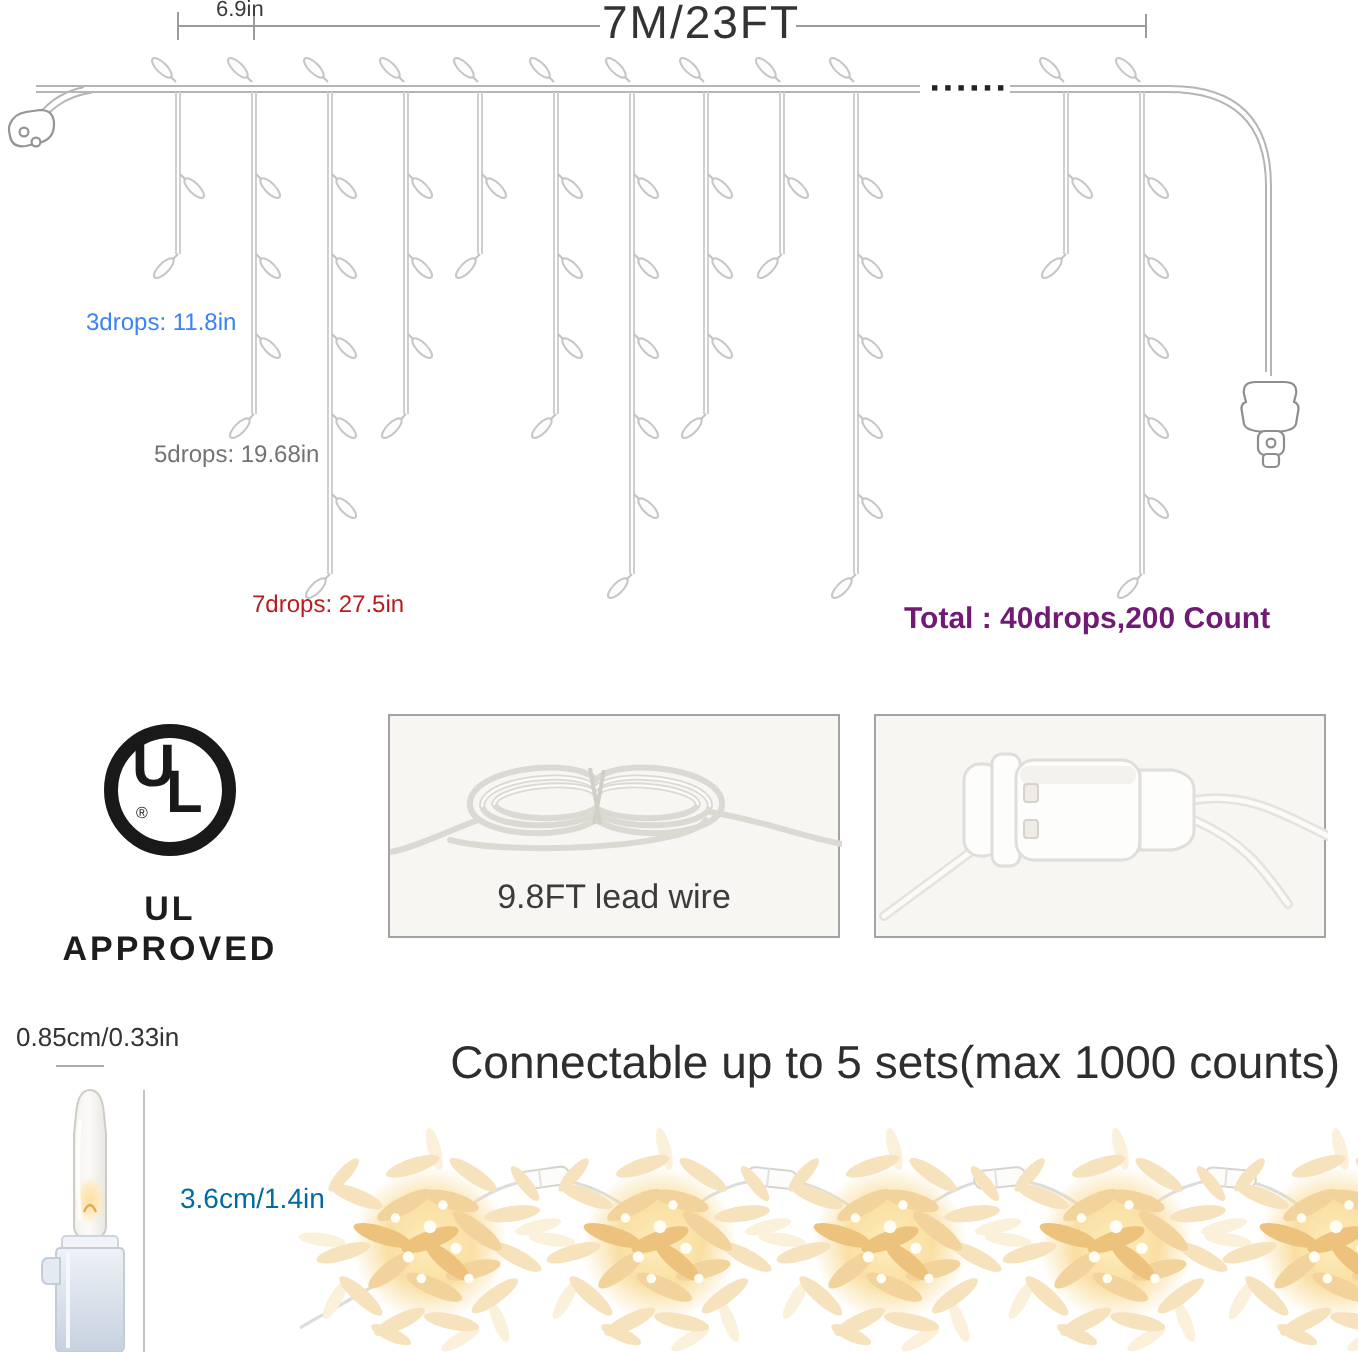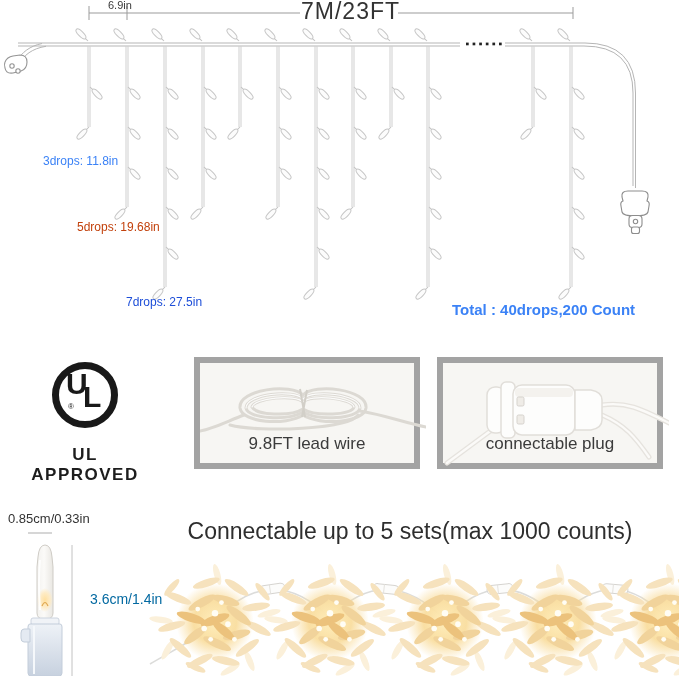--- a/index.html
+++ b/index.html
@@ -4,47 +4,47 @@
 <style>
   html,body { margin:0; padding:0; background:#fff; }
   #canvas {
     position:relative; width:679px; height:676px; background:#fff;
     overflow:hidden; font-family:"Liberation Sans", sans-serif; color:#2f2f2f;
   }
   .lbl { position:absolute; white-space:nowrap; }
   #length-label   { left:301px; top:-2px;  font-size:23px; letter-spacing:1px; color:#333; }
   #spacing-label  { left:108px;  top:-1px;  font-size:11px; color:#3a3a3a; }
   #note-3drops    { left:43px;  top:154px; font-size:12px; color:#3b82f6; }
-  #note-5drops    { left:77px;  top:220px; font-size:12px; color:#c2410c; }
-  #note-7drops    { left:126px; top:295px; font-size:12px; color:#1d4ed8; }
-  #total-label    { left:452px; top:301px; font-size:15px; font-weight:600; color:#3b82f6; }
+  #note-5drops    { left:77px;  top:220px; font-size:12px; color:#737373; }
+  #note-7drops    { left:126px; top:295px; font-size:12px; color:#b91c1c; }
+  #total-label    { left:452px; top:301px; font-size:15px; font-weight:600; color:#701a75; }
 
   svg.layer { position:absolute; left:0; top:0; }
 
   
   #ul-block { position:absolute; left:20px; top:362px; width:130px; text-align:center; }
   #ul-logo  { position:relative; width:52px; height:52px; margin:0 auto;
               border:7px solid #191919; border-radius:50%; }
   #ul-logo .u { position:absolute; left:7px;  top:0px;  font-size:30px; font-weight:800; color:#191919; line-height:1; }
   #ul-logo .l { position:absolute; left:24px; top:13px; font-size:30px; font-weight:800; color:#191919; line-height:1; }
   #ul-logo .r { position:absolute; left:9px;  top:33px; font-size:8px;  color:#191919; }
   #ul-approved { margin-top:17px; font-size:17px; font-weight:700; letter-spacing:1.5px; color:#1d1d1d; }
 
   
   .feature-box { position:absolute; top:357px; width:226px; height:112px;
-                 background:#f7f6f3; border:6px solid #a3a3a3; box-sizing:border-box; }
+                 background:#f7f6f3; border:1px solid #a3a3a3; box-sizing:border-box; }
   #box-lead-wire { left:194px; }
   #box-plug      { left:437px; }
   .feature-caption { position:absolute; left:0; right:0; bottom:9px; text-align:center;
                      font-size:17px; color:#3b3b3b; }
 
   
   #bulb-dia-label  { left:8px;  top:511px; font-size:13px; color:#333; }
   #bulb-len-label  { left:90px; top:591px; font-size:14px; color:#0369a1; }
-  #connect-heading { left:150px; top:518px; width:520px; text-align:center;
+  #connect-heading { left:150px; top:518px; width:520px; text-align:right;
                      font-size:23px; color:#2e2e2e; }
 </style>
 </head>
 <body>
 
 <div id="canvas">
 
   <svg class="layer" width="679" height="340" viewBox="0 0 679 340">
     <defs>
       <g id="bulb">
@@ -229,21 +229,20 @@
       <g fill="#fdfdfc" stroke="#e1ded9" stroke-width="1.5">
         <rect x="44" y="24" width="18" height="46" rx="8"></rect>
         <rect x="58" y="19" width="14" height="56" rx="5"></rect>
         <rect x="70" y="22" width="62" height="50" rx="9"></rect>
         <path d="M132,27 h16 q11,2 11,10 v20 q0,8 -11,10 h-16 z"></path>
       </g>
       <rect x="72" y="25" width="58" height="9" rx="4" fill="#f4f2ee"></rect>
       <rect x="74" y="34" width="7" height="9" rx="1.5" fill="#efece7" stroke="#d6d3cd"></rect>
       <rect x="74" y="52" width="7" height="9" rx="1.5" fill="#efece7" stroke="#d6d3cd"></rect>
     </svg>
-    <div class="feature-caption">connectable plug</div>
   </div>
 
   <div class="lbl" id="bulb-dia-label">0.85cm/0.33in</div>
   <div class="lbl" id="bulb-len-label">3.6cm/1.4in</div>
 
   <svg class="layer" style="top:528px;" width="85" height="148" viewBox="0 0 85 148">
     <defs>
       <linearGradient id="glassGrad" x1="0" y1="0" x2="1" y2="0">
         <stop offset="0" stop-color="#f3f2ef"></stop>
           <stop offset="0.45" stop-color="#fbfaf8"></stop>

